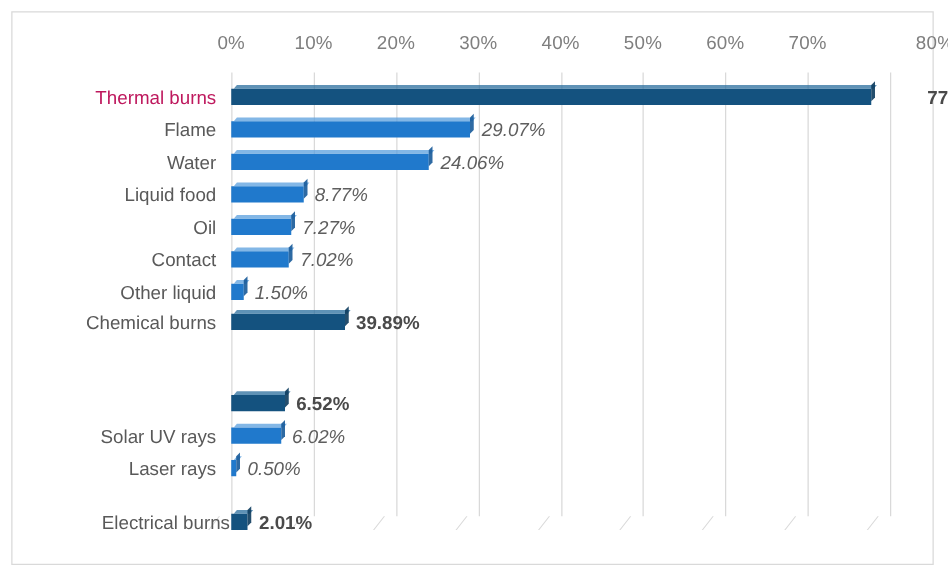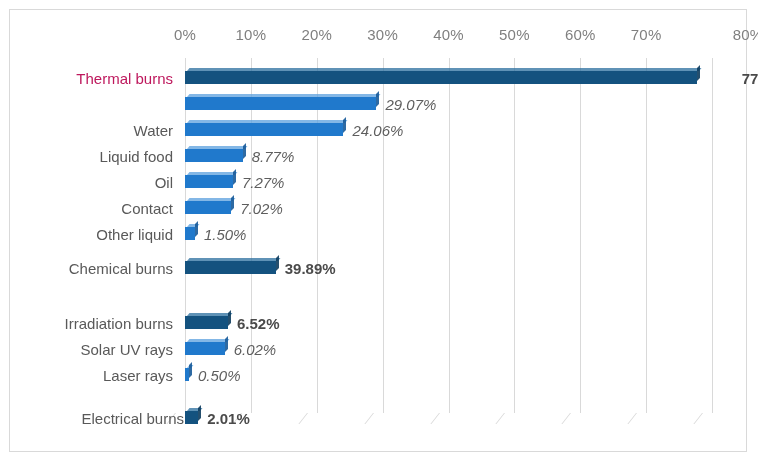--- a/index.html
+++ b/index.html
@@ -178,20 +178,21 @@
           <div class="bar-wrap" style="left: 175px; width: 511.783px;">
             <div class="bar" style="width: 511.783px;">
               <div class="face" style="background: rgb(20, 82, 127);"></div>
               <div class="top" style="background: rgb(42, 110, 158);"></div>
               <div class="cap" style="background: rgb(13, 60, 94);"></div>
             </div>
           </div>
           <div class="val main" style="left: 695.783px; margin-left: 36px;">77.69%</div>
         </div>
         <div class="row" style="top: 84px; left: 0px; width: 736px;">
+          <div class="cat-label" style="left: 3px; color: rgb(89, 89, 89);">Flame</div>
           <div class="bar-wrap" style="left: 175px; width: 191.499px;">
             <div class="bar" style="width: 191.499px;">
               <div class="face" style="background: rgb(32, 121, 204);"></div>
               <div class="top" style="background: rgb(90, 159, 221);"></div>
               <div class="cap" style="background: rgb(23, 90, 153);"></div>
             </div>
           </div>
           <div class="val sub" style="left: 375.499px;">29.07%</div>
         </div>
         <div class="row" style="top: 110px; left: 0px; width: 736px;">
@@ -242,33 +243,32 @@
           <div class="cat-label" style="left: 3px; color: rgb(89, 89, 89);">Other liquid</div>
           <div class="bar-wrap" style="left: 175px; width: 9.88125px;">
             <div class="bar" style="width: 9.88125px;">
               <div class="face" style="background: rgb(32, 121, 204);"></div>
               <div class="top" style="background: rgb(90, 159, 221);"></div>
               <div class="cap" style="background: rgb(23, 90, 153);"></div>
             </div>
           </div>
           <div class="val sub" style="left: 193.881px;">1.50%</div>
         </div>
-        <div class="row" style="top: 248px; left: 0px; width: 736px;">
+        <div class="row" style="top: 238px; left: 0px; width: 736px;">
           <div class="cat-label" style="left: 3px; color: rgb(89, 89, 89);">Chemical burns</div>
           <div class="bar-wrap" style="left: 175px; width: 90.7758px;">
             <div class="bar" style="width: 90.7758px;">
               <div class="face" style="background: rgb(20, 82, 127);"></div>
               <div class="top" style="background: rgb(42, 110, 158);"></div>
               <div class="cap" style="background: rgb(13, 60, 94);"></div>
             </div>
           </div>
           <div class="val main" style="left: 274.776px;">39.89%</div>
         </div>
         <div class="row" style="top: 303px; left: 0px; width: 736px;">
-          <div class="cat-label" style="left: 3px; color: rgb(89, 89, 89);">Irradiation burns</div>
           <div class="bar-wrap" style="left: 175px; width: 42.9505px;">
             <div class="bar" style="width: 42.9505px;">
               <div class="face" style="background: rgb(20, 82, 127);"></div>
               <div class="top" style="background: rgb(42, 110, 158);"></div>
               <div class="cap" style="background: rgb(13, 60, 94);"></div>
             </div>
           </div>
           <div class="val main" style="left: 226.951px;">6.52%</div>
         </div>
         <div class="row" style="top: 329px; left: 0px; width: 736px;">

